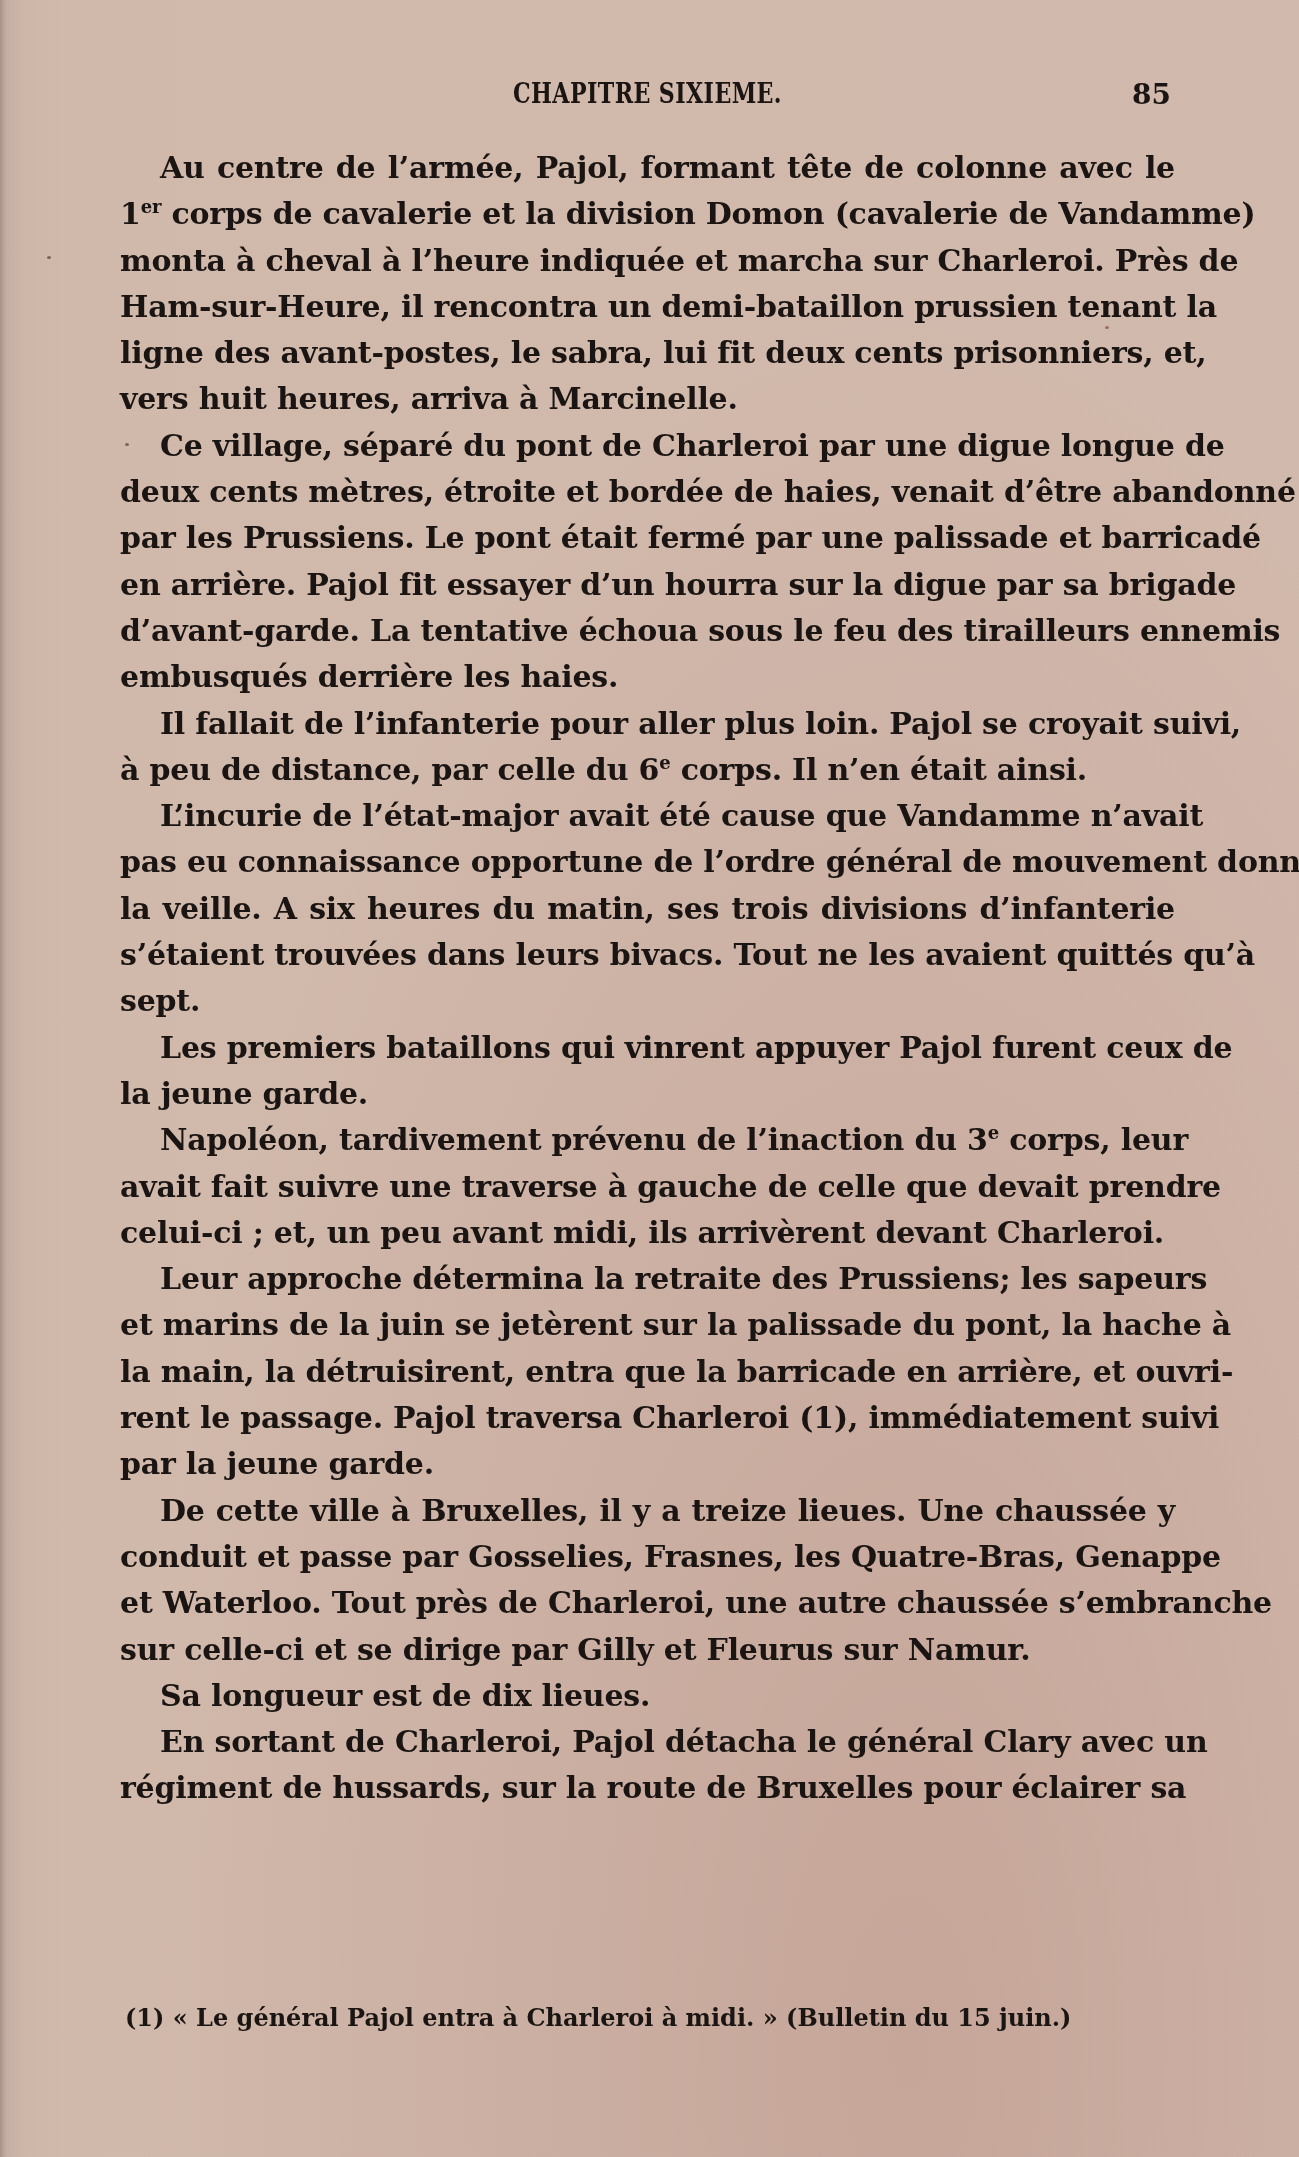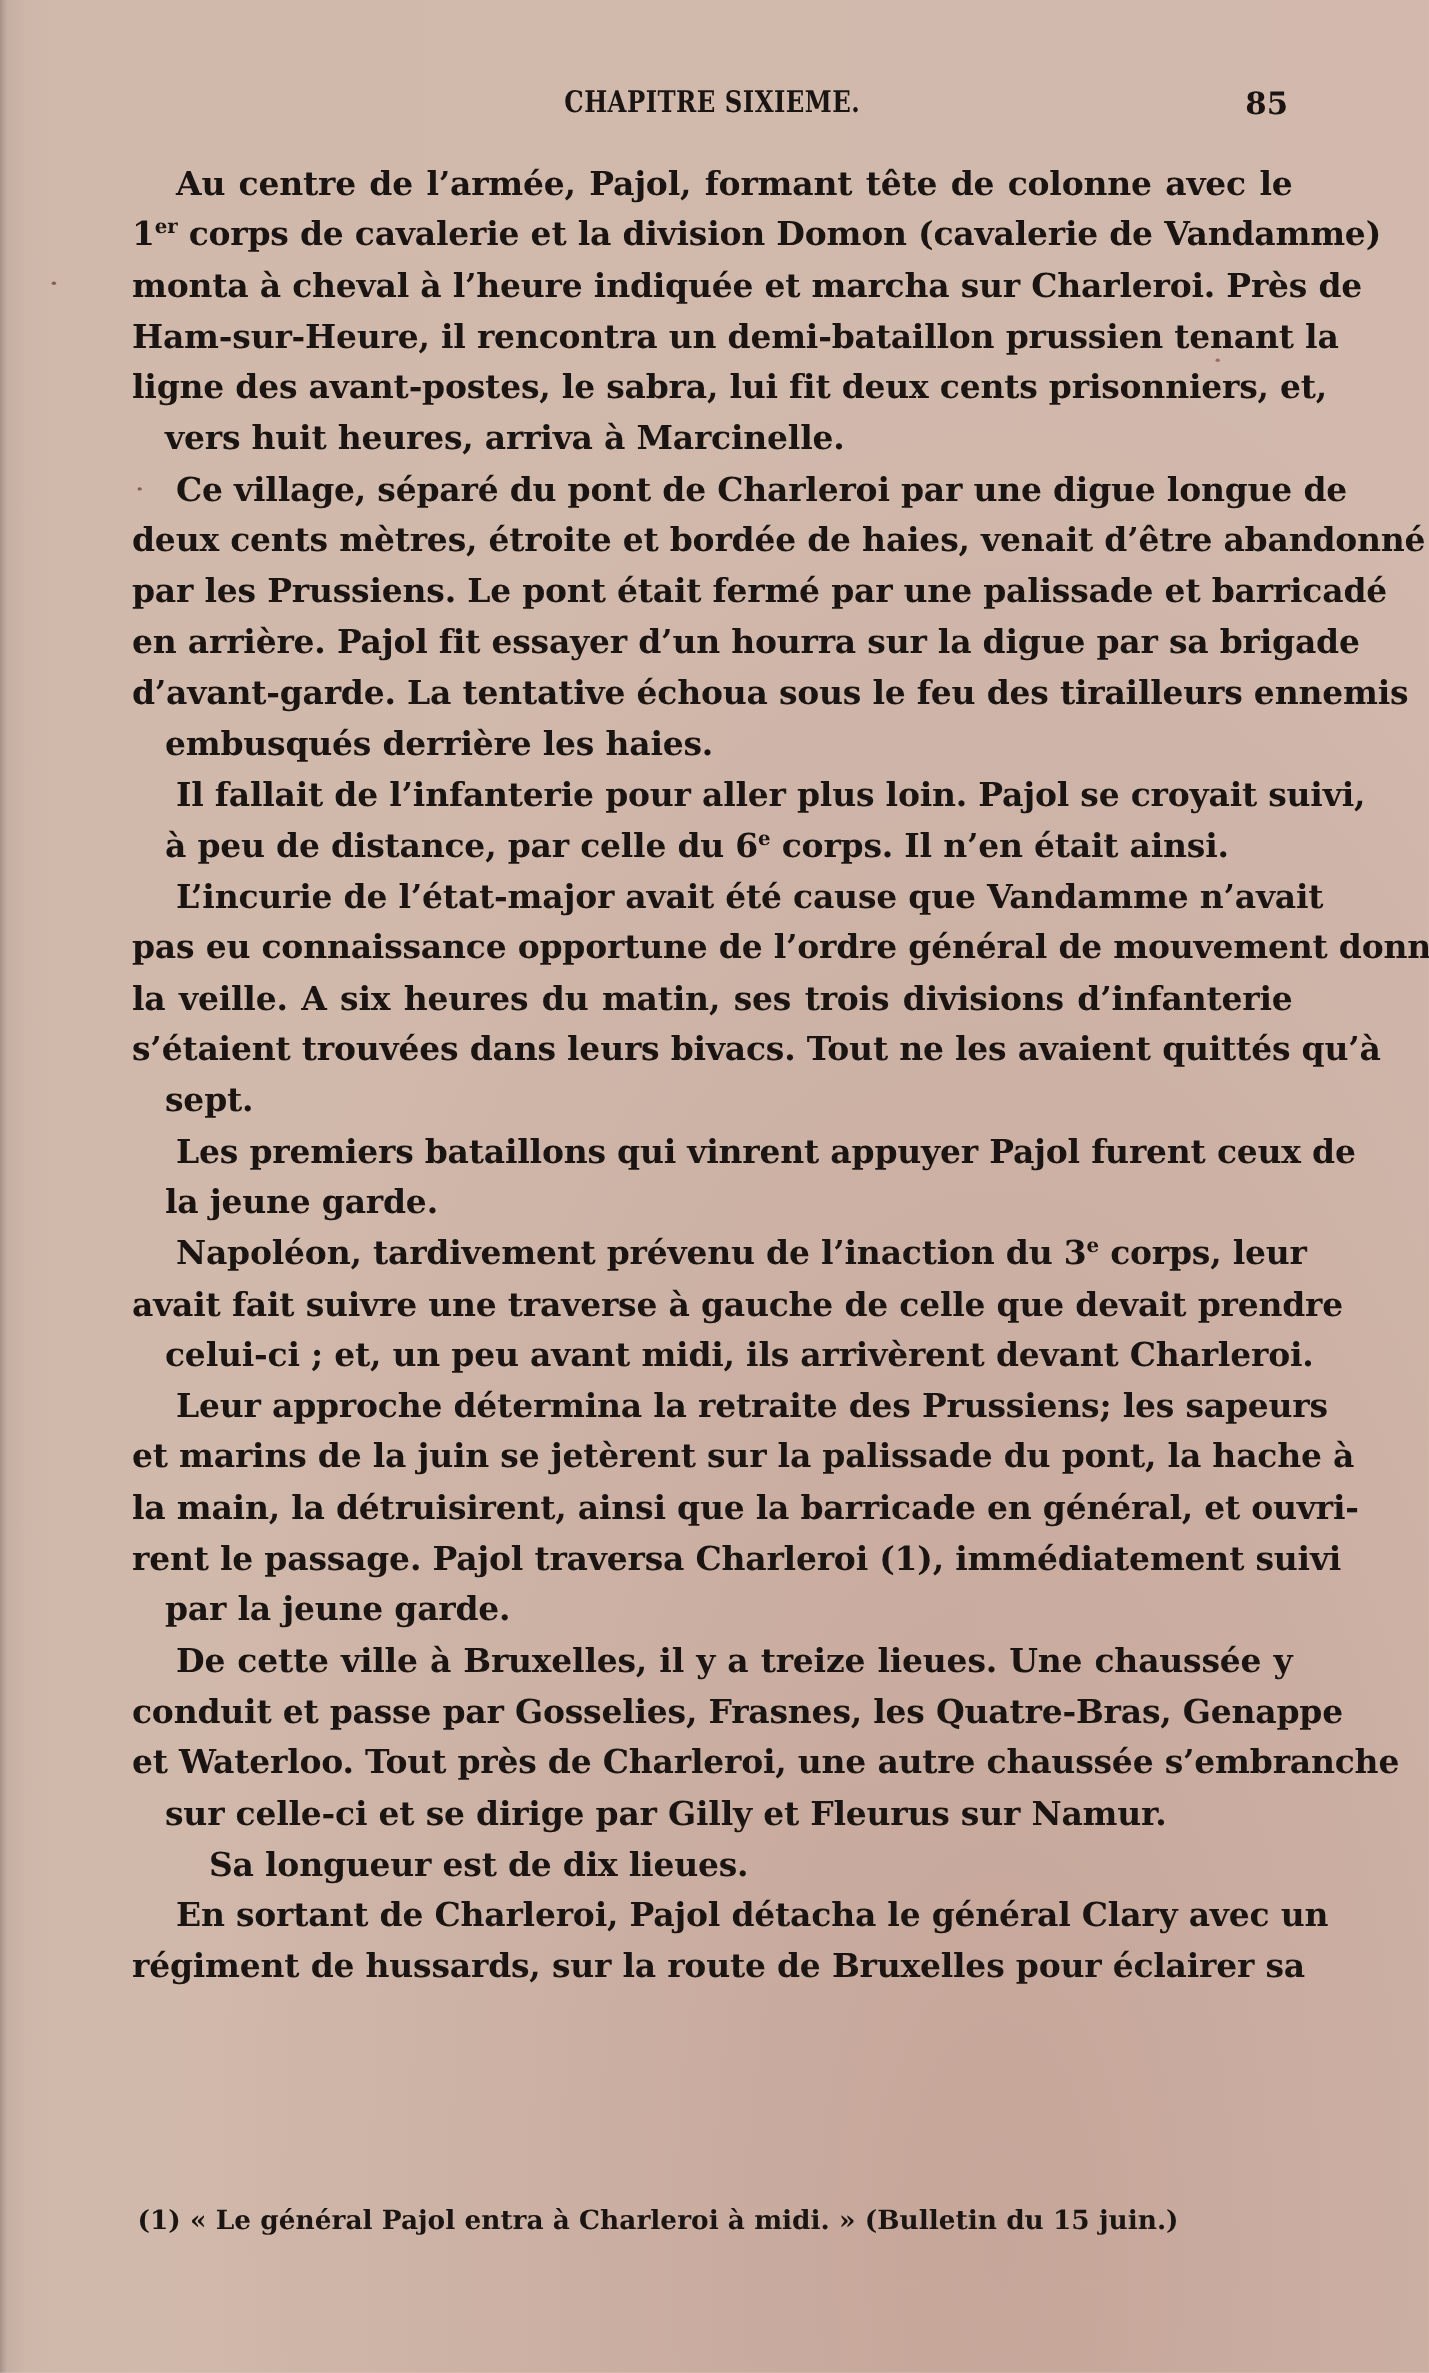--- a/index.html
+++ b/index.html
@@ -62,21 +62,21 @@
       height: 46.3px;
       line-height: 46px;
       font-weight: bold;
       font-size: 30px;
       white-space: nowrap;
       text-align: justify;
       text-align-last: justify;
       letter-spacing: -0.2px;
     }
     .line.indent { padding-left: 40px; }
-    .line.last { text-align-last: left; margin-left: 30px; }
+    .line.last { text-align-last: left; }
     sup {
       font-size: 60%;
       line-height: 0;
       vertical-align: super;
     }
     .footnote {
       position: absolute;
       top: 2003px;
       left: 125px;
       width: 1030px;
@@ -121,21 +121,21 @@
       <div class="line"><span>la veille. A six heures du matin, ses trois divisions d’infanterie</span></div>
       <div class="line"><span>s’étaient trouvées dans leurs bivacs. Tout ne les avaient quittés qu’à</span></div>
       <div class="line last"><span>sept.</span></div>
       <div class="line indent"><span>Les premiers bataillons qui vinrent appuyer Pajol furent ceux de</span></div>
       <div class="line last"><span>la jeune garde.</span></div>
       <div class="line indent"><span>Napoléon, tardivement prévenu de l’inaction du 3</span><sup>e</sup><span> corps, leur</span></div>
       <div class="line"><span>avait fait suivre une traverse à gauche de celle que devait prendre</span></div>
       <div class="line last"><span>celui-ci ; et, un peu avant midi, ils arrivèrent devant Charleroi.</span></div>
       <div class="line indent"><span>Leur approche détermina la retraite des Prussiens; les sapeurs</span></div>
       <div class="line"><span>et marins de la juin se jetèrent sur la palissade du pont, la hache à</span></div>
-      <div class="line"><span>la main, la détruisirent, ainsi que la barricade en général, et ouvri-</span></div>
+      <div class="line"><span>la main, la détruisirent, entra que la barricade en arrière, et ouvri-</span></div>
       <div class="line"><span>rent le passage. Pajol traversa Charleroi (1), immédiatement suivi</span></div>
       <div class="line last"><span>par la jeune garde.</span></div>
       <div class="line indent"><span>De cette ville à Bruxelles, il y a treize lieues. Une chaussée y</span></div>
       <div class="line"><span>conduit et passe par Gosselies, Frasnes, les Quatre-Bras, Genappe</span></div>
       <div class="line"><span>et Waterloo. Tout près de Charleroi, une autre chaussée s’embranche</span></div>
       <div class="line last"><span>sur celle-ci et se dirige par Gilly et Fleurus sur Namur.</span></div>
       <div class="line indent last"><span>Sa longueur est de dix lieues.</span></div>
       <div class="line indent"><span>En sortant de Charleroi, Pajol détacha le général Clary avec un</span></div>
       <div class="line"><span>régiment de hussards, sur la route de Bruxelles pour éclairer sa</span></div>
     </div>

